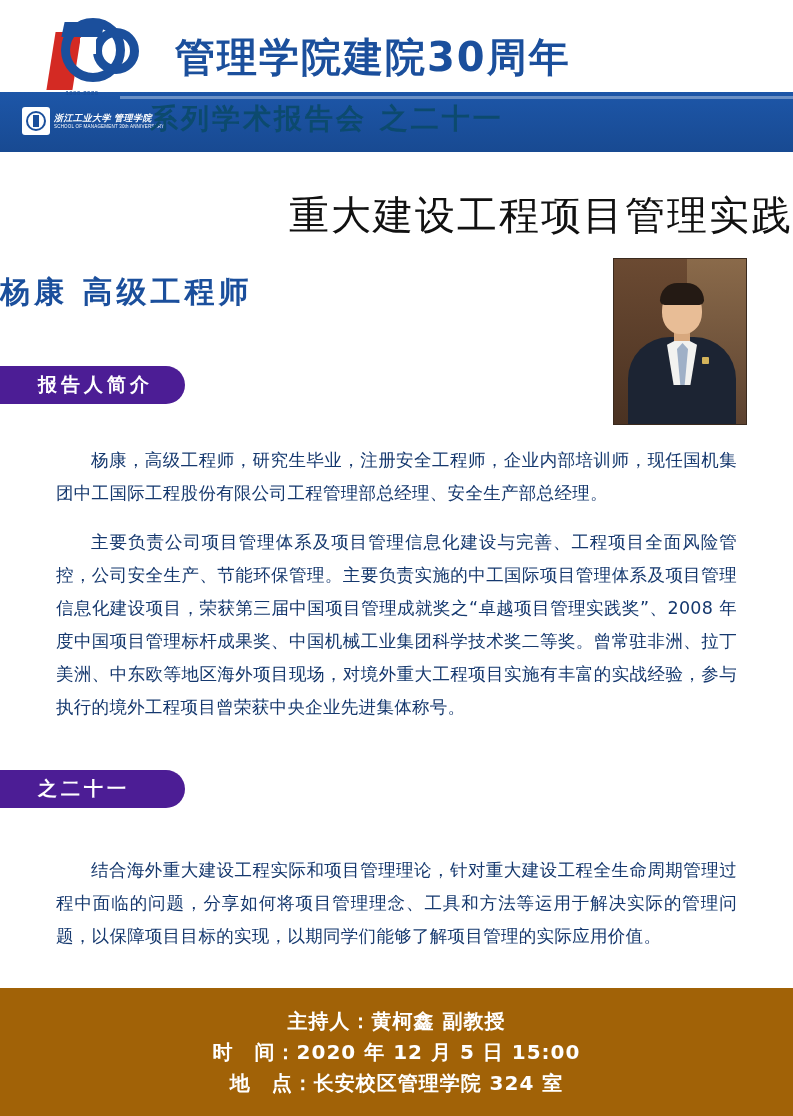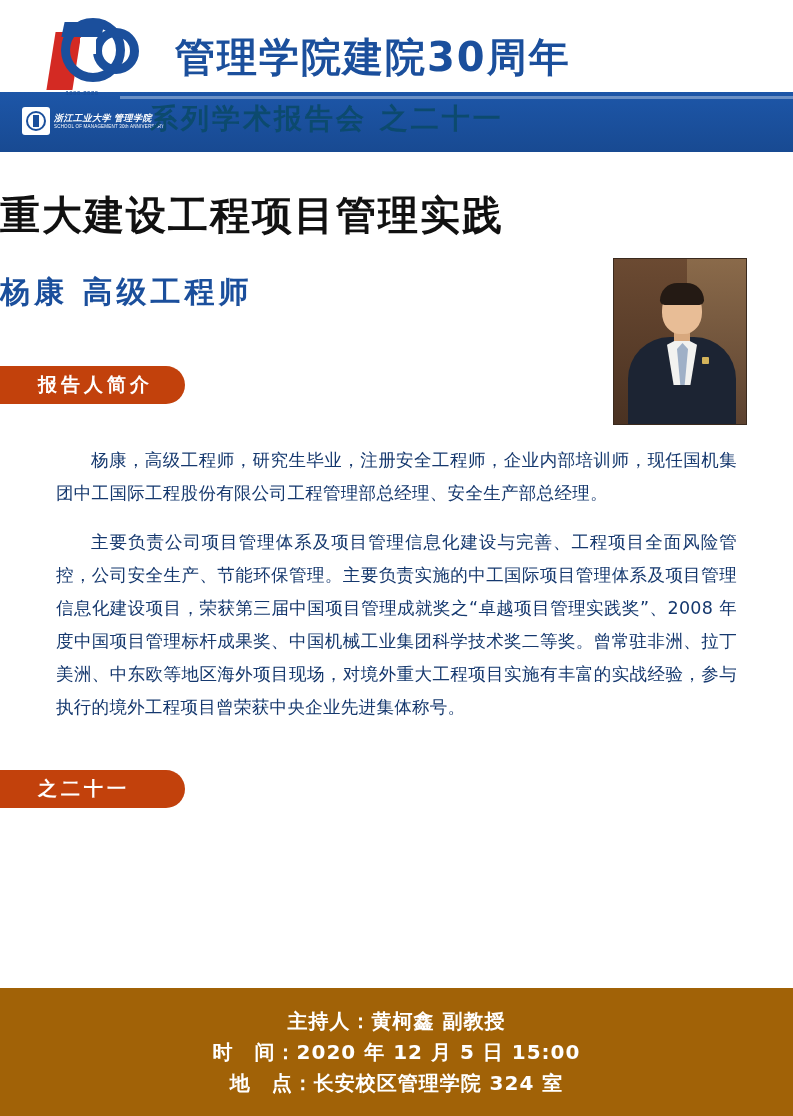--- a/index.html
+++ b/index.html
@@ -188,23 +188,23 @@
     letter-spacing: 3px;
     white-space: nowrap;
     font-family: "DejaVu Sans", "Liberation Sans", sans-serif;
   }
   
   .main-title {
     position: absolute;
     left: 0;
     top: 188px;
     width: 793px;
-    text-align: left;
+    text-align: right;
     font-size: 40px;
-    font-weight: bold;
+    font-weight: normal;
     color: #111111;
     letter-spacing: 2px;
     font-family: "DejaVu Sans", "Liberation Sans", sans-serif;
   }
   .speaker {
     position: absolute;
     left: 0;
     top: 272px;
     width: 640px;
     font-size: 30px;
@@ -295,21 +295,21 @@
     width: 7px;
     height: 7px;
     background: #d4b35a;
     border-radius: 1px;
   }
   
   .section-tab {
     position: absolute;
     left: 0;
     height: 38px;
-    background: #c2410c;
+    background: #4c1d95;
     border-radius: 0 19px 19px 0;
     display: flex;
     align-items: center;
     padding: 0 26px 0 38px;
     box-sizing: border-box;
   }
   .section-tab .label {
     color: #ffffff;
     font-size: 19px;
     font-weight: bold;
@@ -413,20 +413,23 @@
 
   <div class="body-block" id="bio-block">
     <p>杨康，高级工程师，研究生毕业，注册安全工程师，企业内部培训师，现任国机集团中工国际工程股份有限公司工程管理部总经理、安全生产部总经理。</p>
     <p>主要负责公司项目管理体系及项目管理信息化建设与完善、工程项目全面风险管控，公司安全生产、节能环保管理。主要负责实施的中工国际项目管理体系及项目管理信息化建设项目，荣获第三届中国项目管理成就奖之“卓越项目管理实践奖”、2008 年度中国项目管理标杆成果奖、中国机械工业集团科学技术奖二等奖。曾常驻非洲、拉丁美洲、中东欧等地区海外项目现场，对境外重大工程项目实施有丰富的实战经验，参与执行的境外工程项目曾荣获中央企业先进集体称号。</p>
   </div>
 
   <div class="section-tab" id="tab-abstract">
     <span class="label">之二十一</span>
   </div>
 
+  <div class="body-block" id="abstract-block">
+    <p>结合海外重大建设工程实际和项目管理理论，针对重大建设工程全生命周期管理过程中面临的问题，分享如何将项目管理理念、工具和方法等运用于解决实际的管理问题，以保障项目目标的实现，以期同学们能够了解项目管理的实际应用价值。</p>
+  </div>
 
   <div class="footer">
     <div class="line">主持人：黄柯鑫  副教授</div>
     <div class="line">时　间：2020 年 12 月 5 日 15:00</div>
     <div class="line">地　点：长安校区管理学院 324 室</div>
   </div>
 
 </div>
 
 </body></html>

